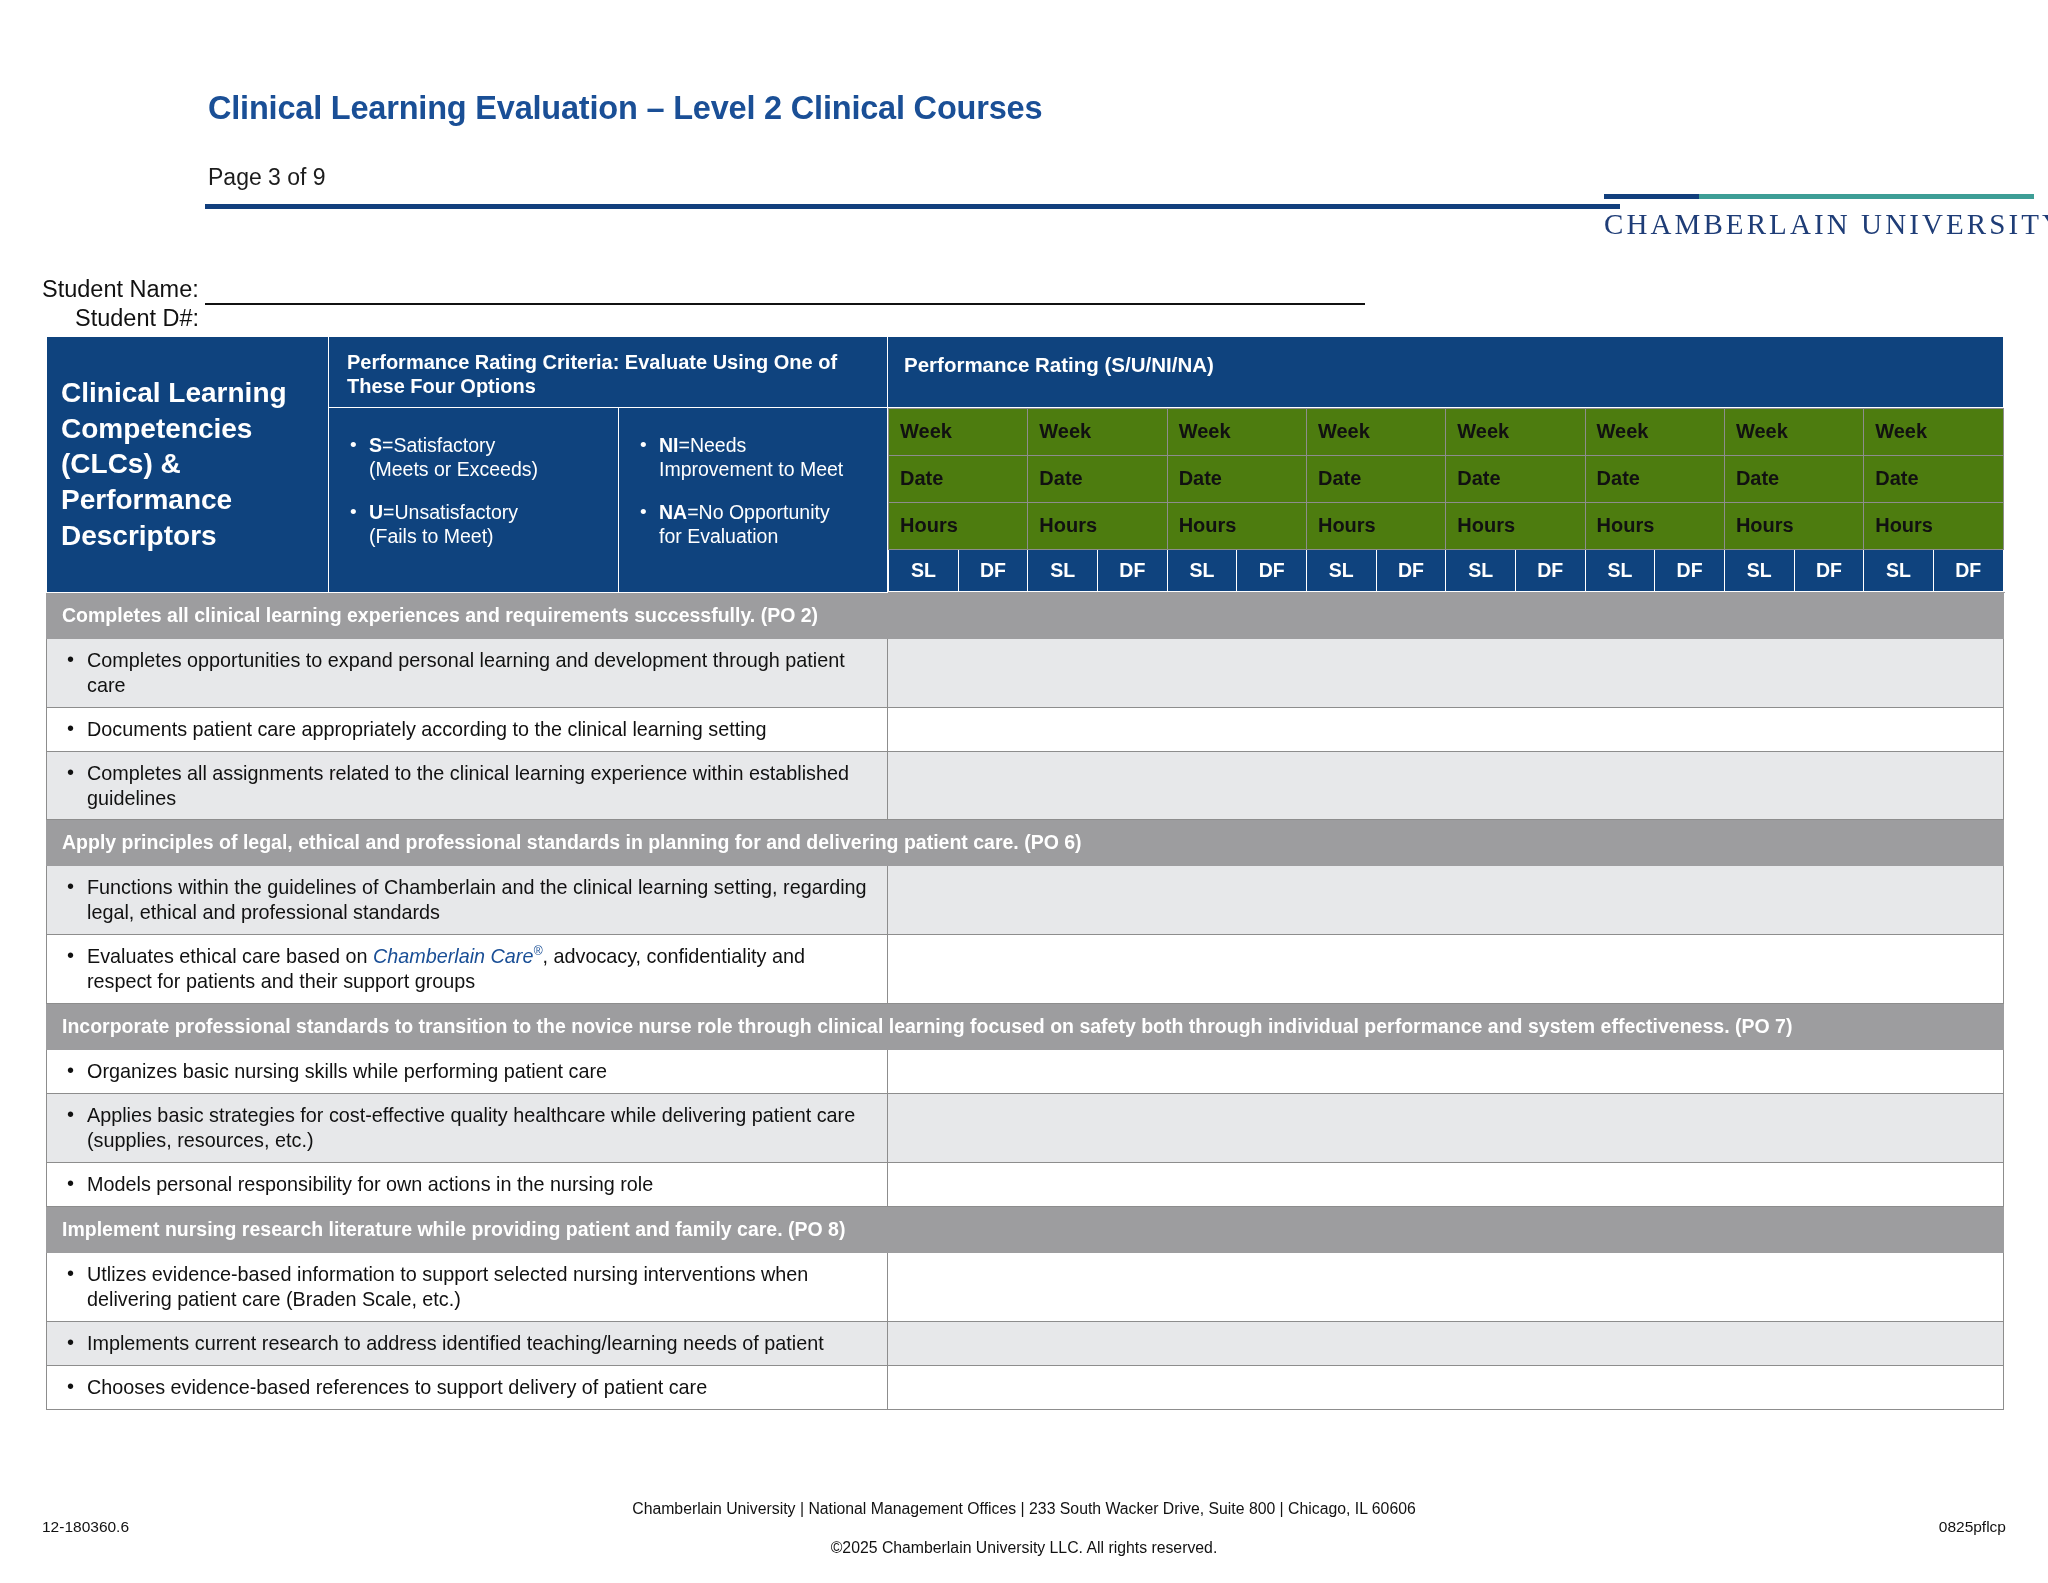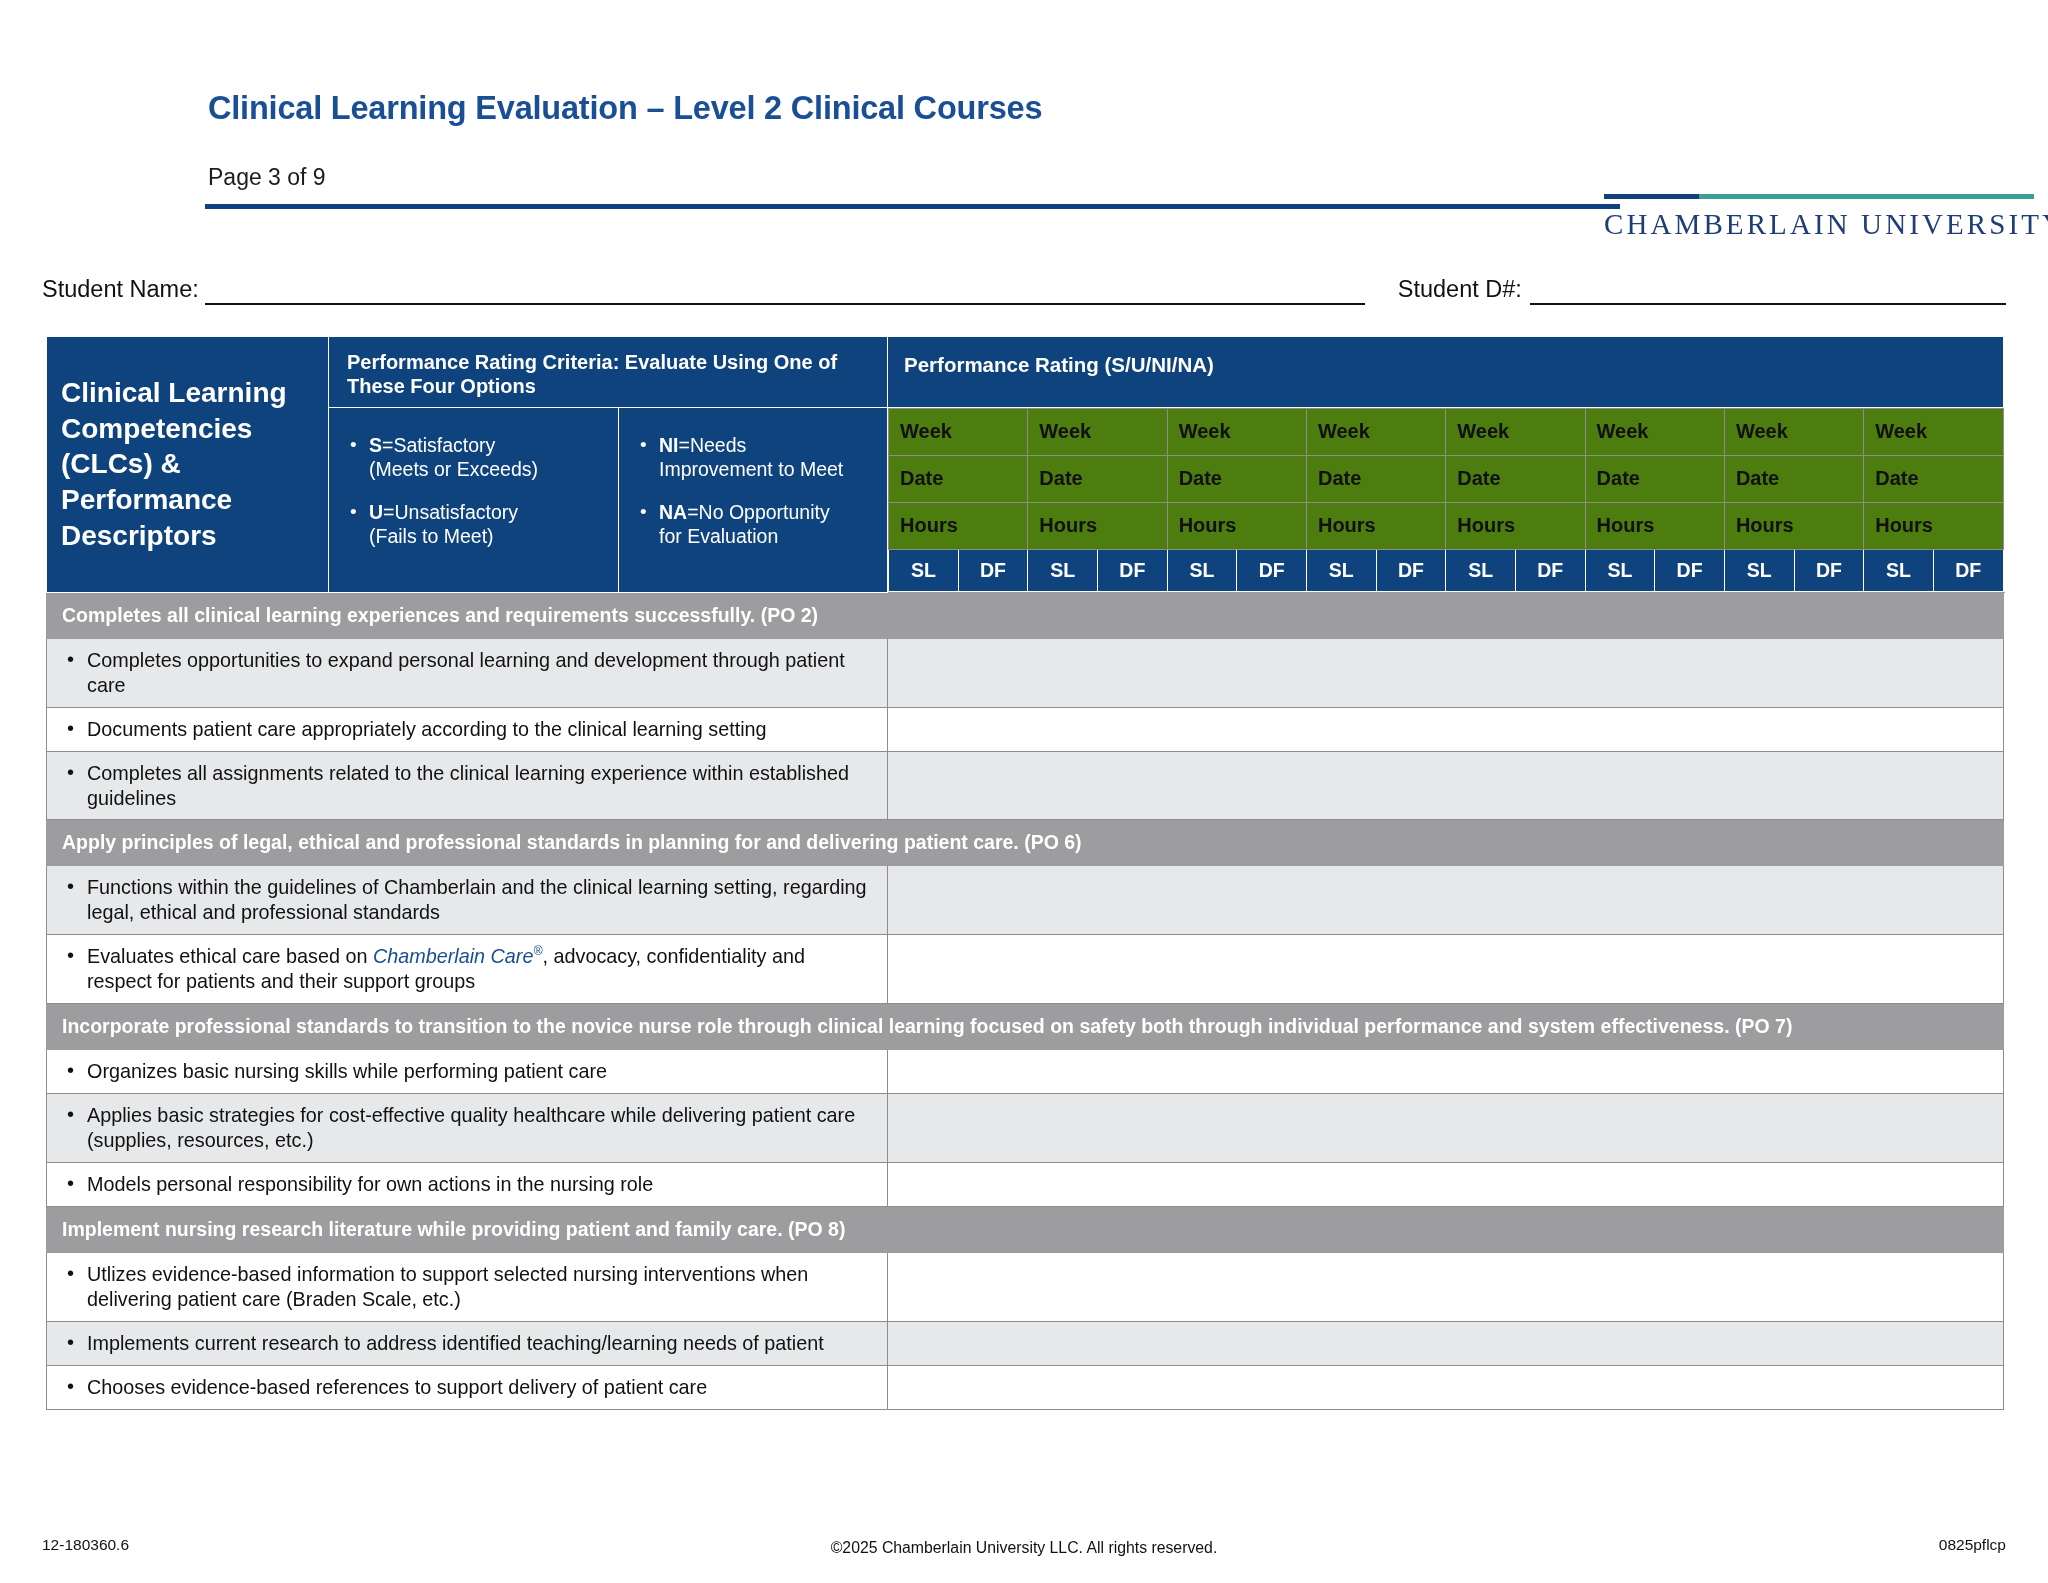--- a/index.html
+++ b/index.html
@@ -49,21 +49,21 @@
   .brandmark {
     font-family: "Liberation Serif", serif;
     font-size: 29px; letter-spacing: 3.1px;
     color: #1f3d77; text-align: right; margin-top: 9px;
     white-space: nowrap; font-weight: normal;
   }
 
   
   .student-row {
     position: absolute; left: 0; top: 276px; width: 2048px;
-    display: flex; align-items: flex-start; padding: 0 42px;
+    display: flex; align-items: flex-start; padding: 0 42px; flex-direction: column;
   }
   .fld { display: flex; align-items: flex-end; }
   .fld-label { font-size: 23.5px; color: #111; white-space: nowrap; padding-bottom: 2px; }
   .fld-line { border-bottom: 2.5px solid #111; height: 26px; }
   .fld.name { flex: 0 0 auto; }
   .fld.name .fld-line { width: 1160px; margin-left: 6px; }
   .fld.did { margin-left: 33px; flex: 1 1 auto; }
   .fld.did .fld-line { flex: 1 1 auto; margin-left: 8px; }
 
   
@@ -506,18 +506,19 @@
             <td class="box"></td>
             <td class="box"></td>
           </tr>
         </tbody>
     </table>
   </div>
 
   <div class="footer">
     <div class="foot-left">12-180360.6</div>
     <div class="foot-mid">
+      <div class="l1">Chamberlain University | National Management Offices | 233 South Wacker Drive, Suite 800 | Chicago, IL 60606</div>
       <div class="l2">©2025 Chamberlain University LLC. All rights reserved.</div>
     </div>
     <div class="foot-right">0825pflcp</div>
   </div>
 
 </div>
 
 </body></html>

